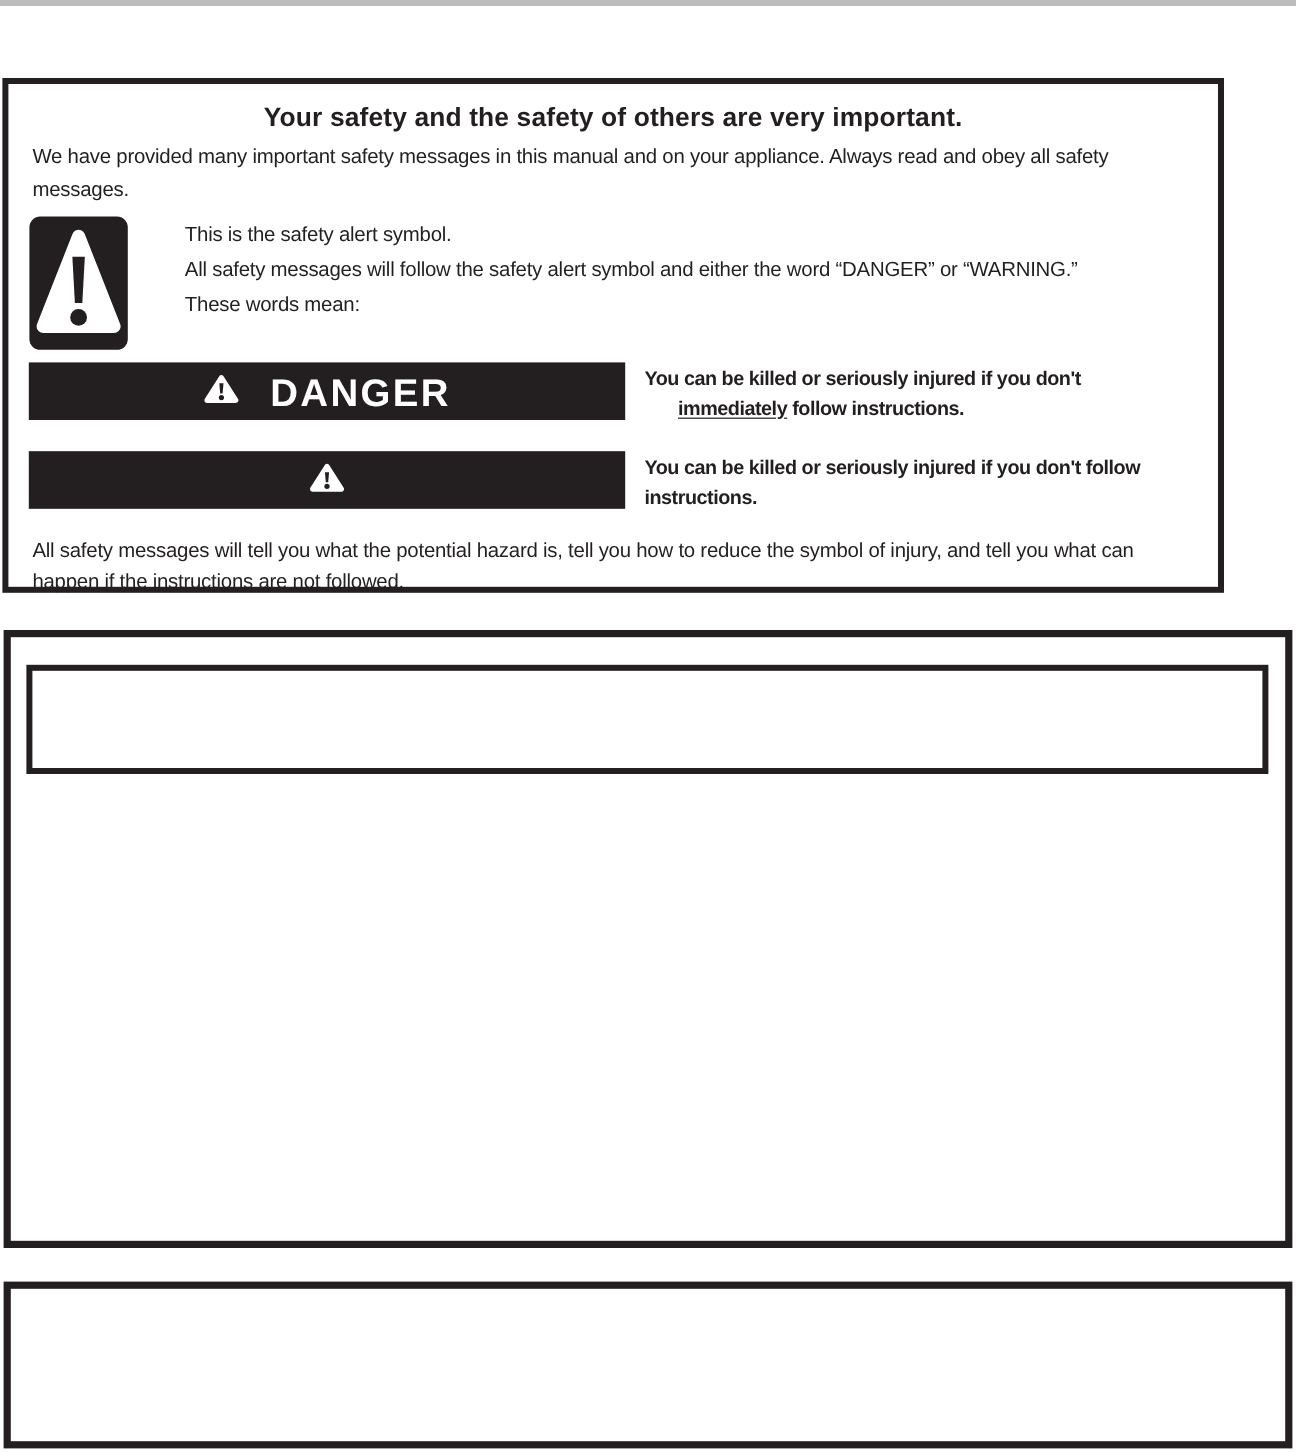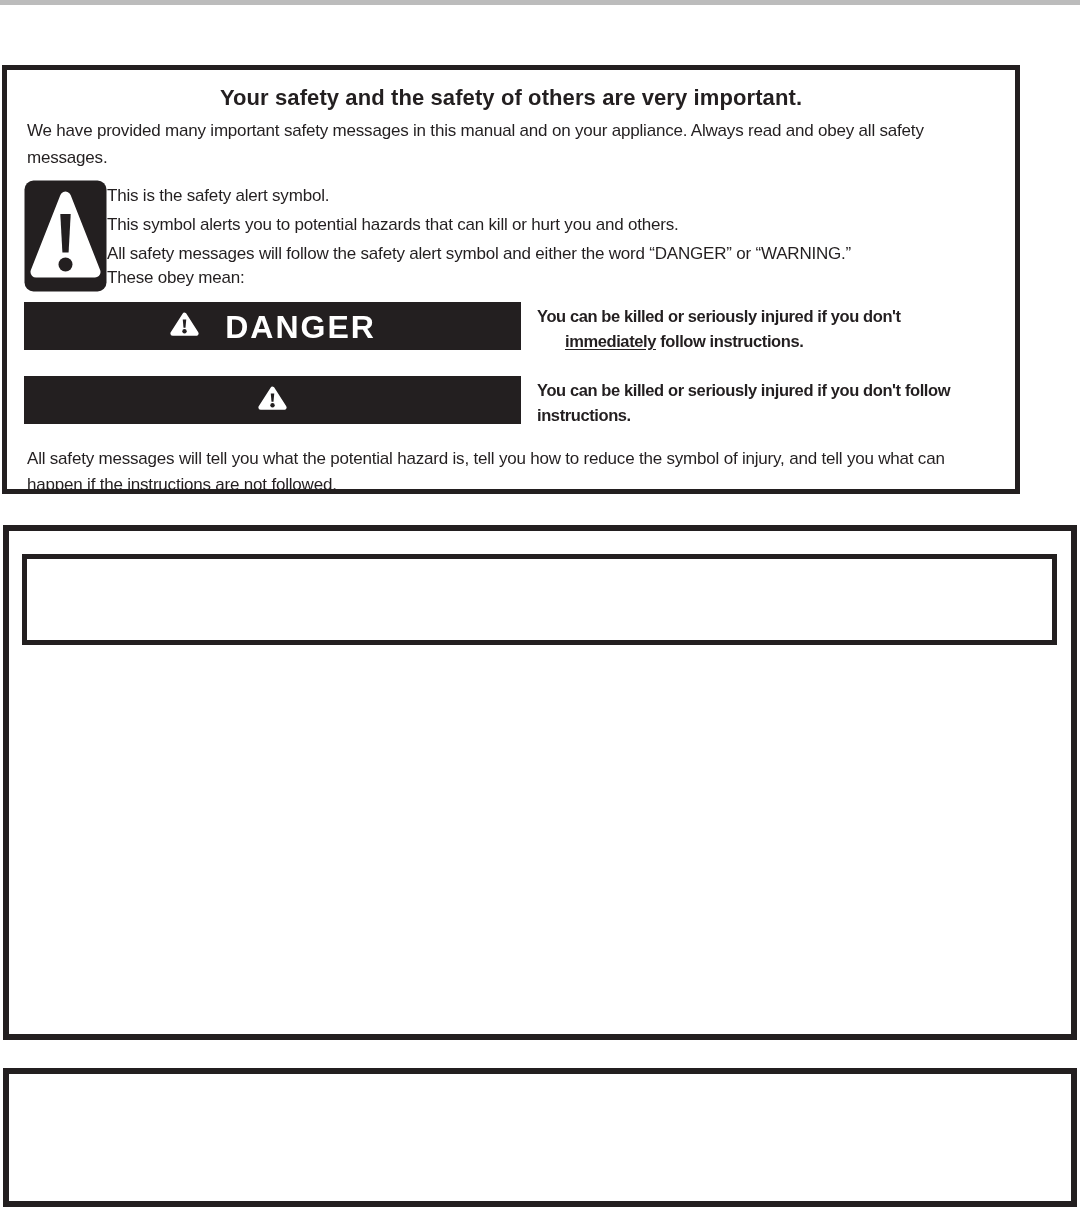--- a/index.html
+++ b/index.html
@@ -17,21 +17,21 @@
 
   .safety-title {
     margin:0 0 7px 0; font-size:22px; font-weight:bold;
     text-align:center; letter-spacing:0.1px; line-height:25px;
   }
   .para {
     margin:0 0 9px 0; font-size:17px; line-height:27px; letter-spacing:-0.2px;
   }
   .outro { margin:0; line-height:26px; }
 
-  .alert-row { display:flex; margin:0 0 10px -3px; }
+  .alert-row { display:flex; gap:47px; margin:0 0 10px -3px; }
   .symbol { flex:none; width:83px; height:112px; display:block; }
   .alert-lines { padding-top:6px; }
   .alert-lines p { margin:0 0 9px 0; font-size:17px; line-height:20px; letter-spacing:-0.2px; }
   .alert-lines p:nth-child(3) { margin-bottom:4px; }
   .alert-lines p:nth-child(4) { margin-bottom:0; }
 
   .banner-row { display:flex; align-items:flex-start; margin:0 0 22px -3px; }
   .banner-row.second { margin-bottom:18px; }
   .banner {
     flex:none; width:497px; height:48px; background:#231f20; color:#ffffff;
@@ -71,23 +71,22 @@
       <span class="symbol">
         <svg width="83" height="112" viewBox="0 0 83 112" xmlns="http://www.w3.org/2000/svg" aria-hidden="true">
           <rect x="0.5" y="0.5" width="82" height="111" rx="9" fill="#231f20"></rect>
           <path d="M41.5 17 L71 92 L12 92 Z" fill="#ffffff" stroke="#ffffff" stroke-width="11" stroke-linejoin="round"></path>
           <path d="M36.3 34 h10.4 l-2.1 38.5 h-6.2 Z" fill="#231f20"></path>
           <circle cx="41.5" cy="84.5" r="7" fill="#231f20"></circle>
         </svg>
       </span>
       <div class="alert-lines">
         <p>This is the safety alert symbol.</p>
-        <p>This symbol alerts you to potential hazards that can kill or hurt you and others.</p>
         <p>All safety messages will follow the safety alert symbol and either the word “DANGER” or “WARNING.”</p>
-        <p>These obey mean:</p>
+        <p>These words mean:</p>
       </div>
     </div>
 
     <div class="banner-row">
       <div class="banner">
         <span class="tri">
           <svg width="31" height="28" viewBox="0 0 34 30" xmlns="http://www.w3.org/2000/svg" aria-hidden="true">
             <path d="M17 5 L30 25.5 L4 25.5 Z" fill="#ffffff" stroke="#ffffff" stroke-width="5" stroke-linejoin="round"></path>
             <path d="M15.1 10 h3.8 l-0.8 9.2 h-2.2 Z" fill="#231f20"></path>
             <circle cx="17" cy="23" r="2.4" fill="#231f20"></circle>

